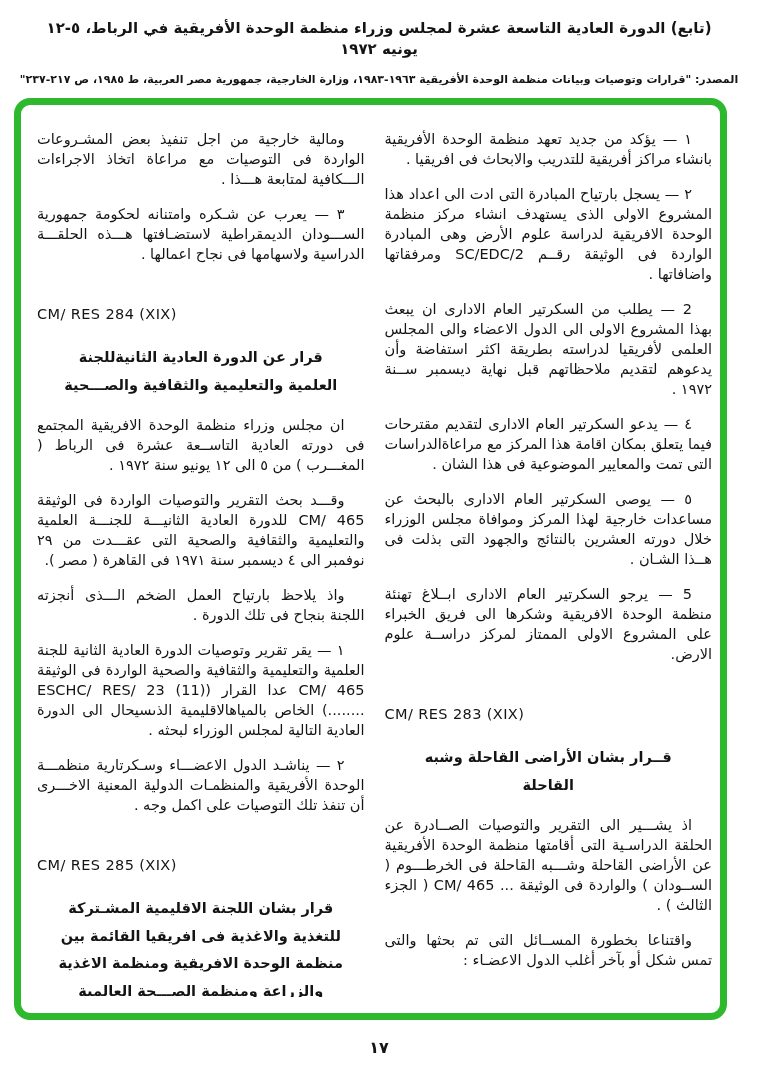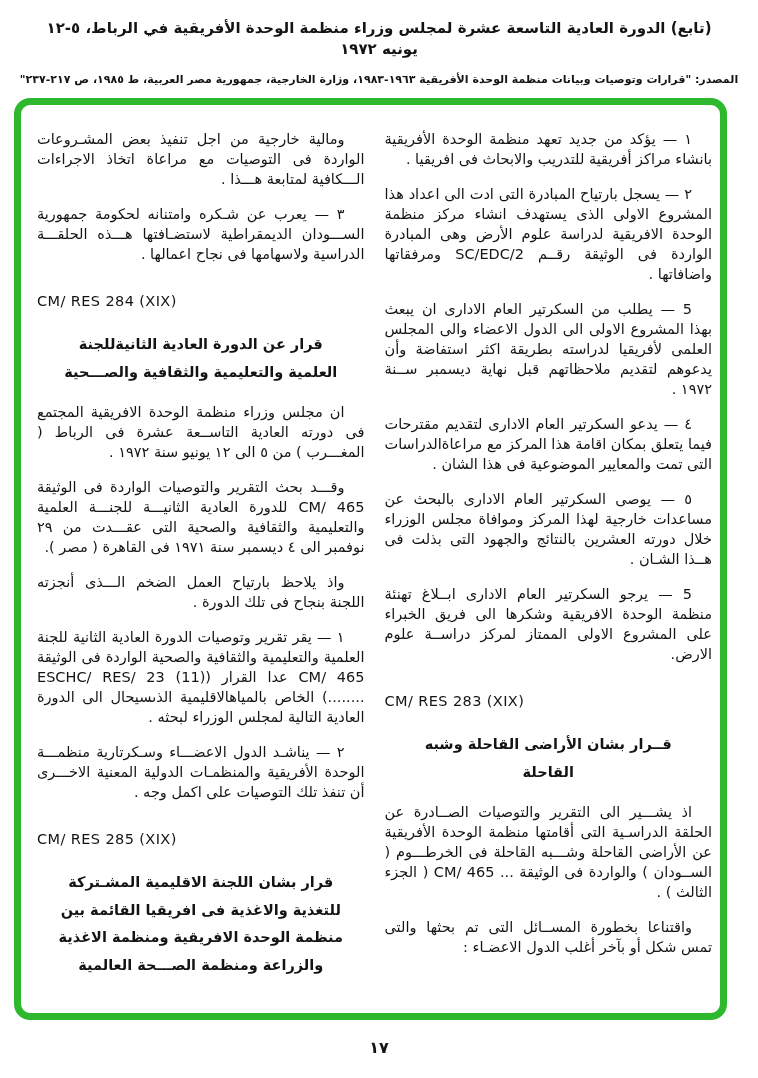--- a/index.html
+++ b/index.html
@@ -64,21 +64,21 @@
   .para{
     margin:0 0 15px;
     text-indent:20px;
   }
   .res-label{
     direction:ltr;
     text-align:left;
     font-size:14.5px;
     font-weight:500;
     letter-spacing:0.4px;
-    margin:27px 0 20px;
+    margin:40px 0 20px;
     text-indent:0;
   }
   .section-heading{
     font-weight:bold;
     text-align:center;
     line-height:1.9;
     margin:12px 18px 16px;
     text-indent:0;
   }
 
@@ -101,21 +101,21 @@
   <div class="doc-header">
     <div class="doc-title">(تابع) الدورة العادية التاسعة عشرة لمجلس وزراء منظمة الوحدة الأفريقية في الرباط، ٥-١٢ يونيه ١٩٧٢</div>
     <div class="doc-source">المصدر: "قرارات وتوصيات وبيانات منظمة الوحدة الأفريقية ١٩٦٣-١٩٨٣، وزارة الخارجية، جمهورية مصر العربية، ط ١٩٨٥، ص ٢١٧-٢٣٧"</div>
   </div>
 
   <div class="frame" style="border-color: rgb(46, 184, 46);">
     <div class="columns">
       <div class="col" id="col-right">
           <div class="para">١ — يؤكد من جديد تعهد منظمة الوحدة الأفريقية بانشاء مراكز أفريقية للتدريب والابحاث فى افريقيا .</div>
           <div class="para">٢ — يسجل بارتياح المبادرة التى ادت الى اعداد هذا المشروع الاولى الذى يستهدف انشاء مركز منظمة الوحدة الافريقية لدراسة علوم الأرض وهى المبادرة الواردة فى الوثيقة رقــم SC/EDC/2 ومرفقاتها واضافاتها .</div>
-          <div class="para">5 — يطلب من السكرتير العام الادارى ان يبعث بهذا المشروع الاولى الى الدول الاعضاء والى المجلس العلمى لأفريقيا لدراسته بطريقة اكثر استفاضة وأن يدعوهم لتقديم ملاحظاتهم قبل نهاية ديسمبر ســنة ١٩٧٢ .</div>
+          <div class="para">2 — يطلب من السكرتير العام الادارى ان يبعث بهذا المشروع الاولى الى الدول الاعضاء والى المجلس العلمى لأفريقيا لدراسته بطريقة اكثر استفاضة وأن يدعوهم لتقديم ملاحظاتهم قبل نهاية ديسمبر ســنة ١٩٧٢ .</div>
           <div class="para">٤ — يدعو السكرتير العام الادارى لتقديم مقترحات فيما يتعلق بمكان اقامة هذا المركز مع مراعاةالدراسات التى تمت والمعايير الموضوعية فى هذا الشان .</div>
           <div class="para">٥ — يوصى السكرتير العام الادارى بالبحث عن مساعدات خارجية لهذا المركز وموافاة مجلس الوزراء خلال دورته العشرين بالنتائج والجهود التى بذلت فى هــذا الشـان .</div>
           <div class="para">5 — يرجو السكرتير العام الادارى ابــلاغ تهنئة منظمة الوحدة الافريقية وشكرها الى فريق الخبراء على المشروع الاولى الممتاز لمركز دراســة علوم الارض.</div>
           <div class="res-label">CM/ RES 283 (XIX)</div>
           <div class="section-heading">قــرار بشان الأراضى القاحلة وشبه القاحلة</div>
           <div class="para">اذ يشـــير الى التقرير والتوصيات الصــادرة عن الحلقة الدراسـية التى أقامتها منظمة الوحدة الأفريقية عن الأراضى القاحلة وشـــبه القاحلة فى الخرطـــوم ( الســودان ) والواردة فى الوثيقة ... CM/ 465 ( الجزء الثالث ) .</div>
           <div class="para">واقتناعا بخطورة المســائل التى تم بحثها والتى تمس شكل أو بآخر أغلب الدول الاعضـاء :</div>
         </div>
       <div class="col" id="col-left">
           <div class="para">ومالية خارجية من اجل تنفيذ بعض المشـروعات الواردة فى التوصيات مع مراعاة اتخاذ الاجراءات الـــكافية لمتابعة هـــذا .</div>

